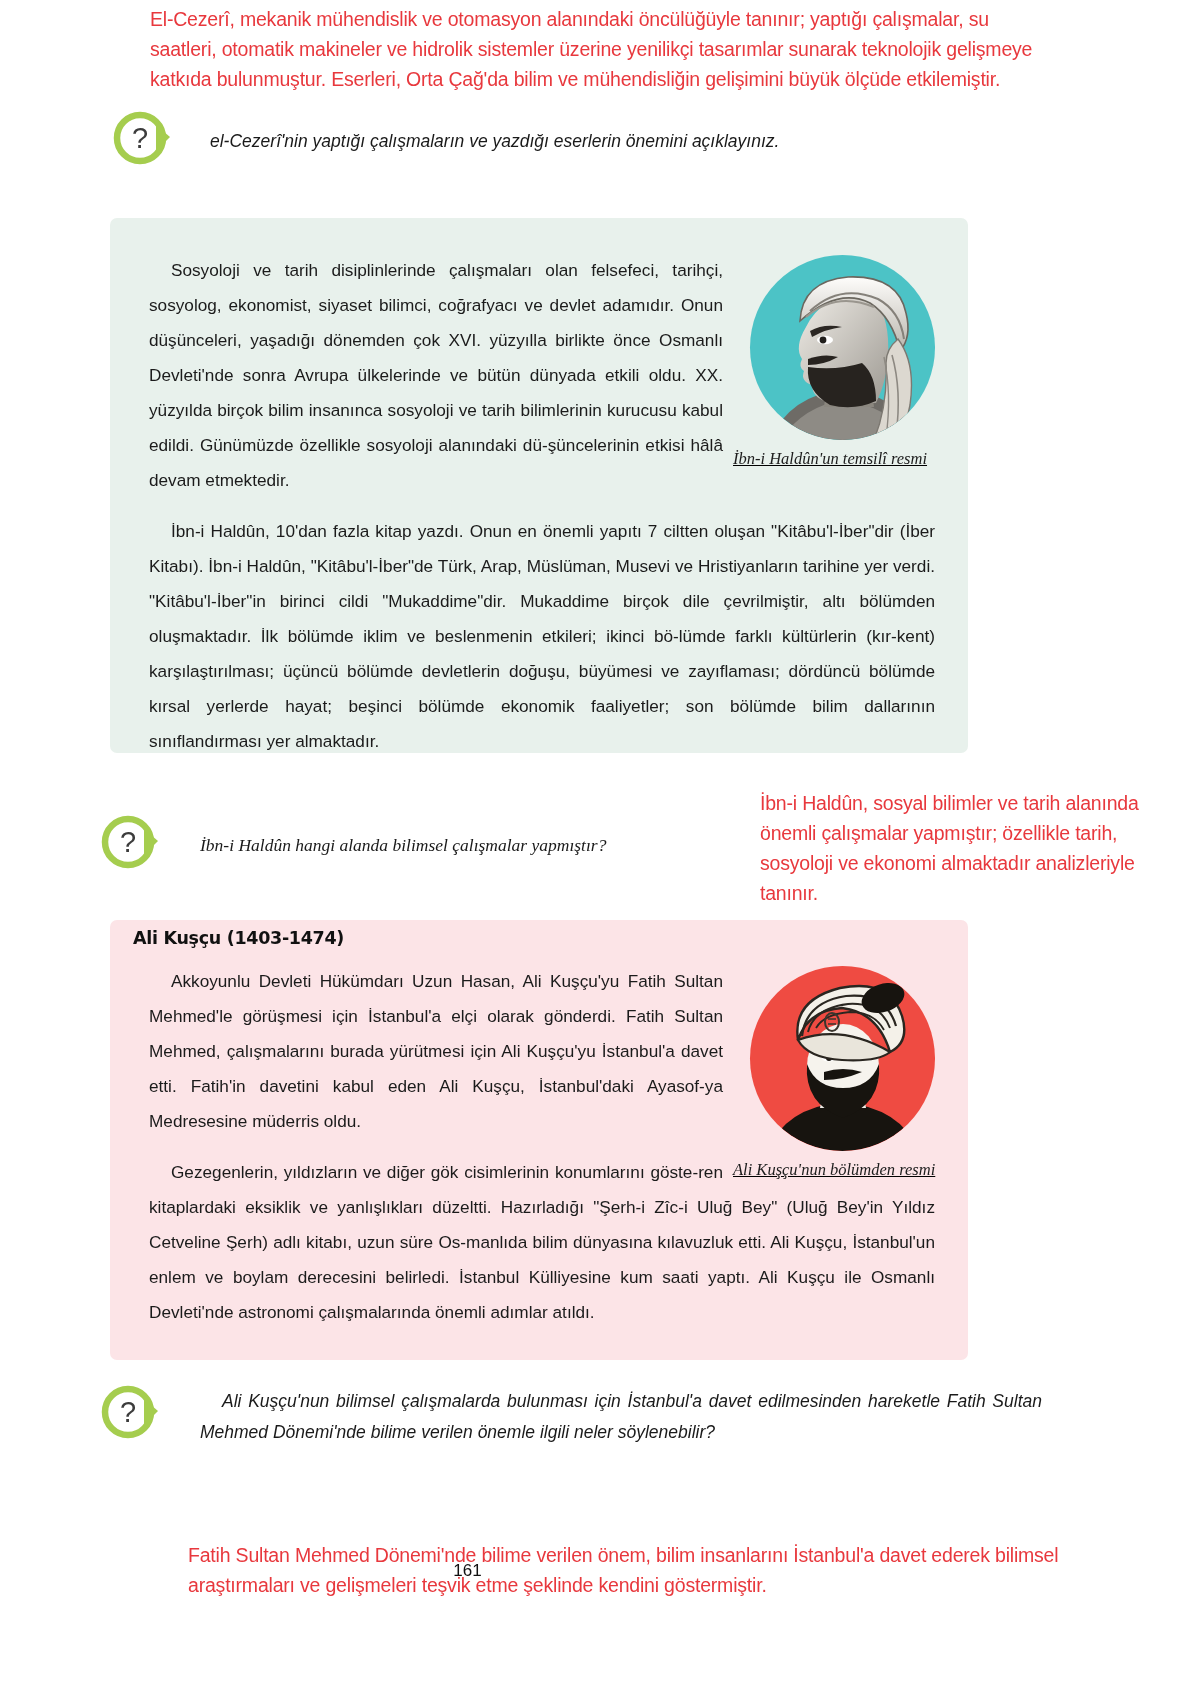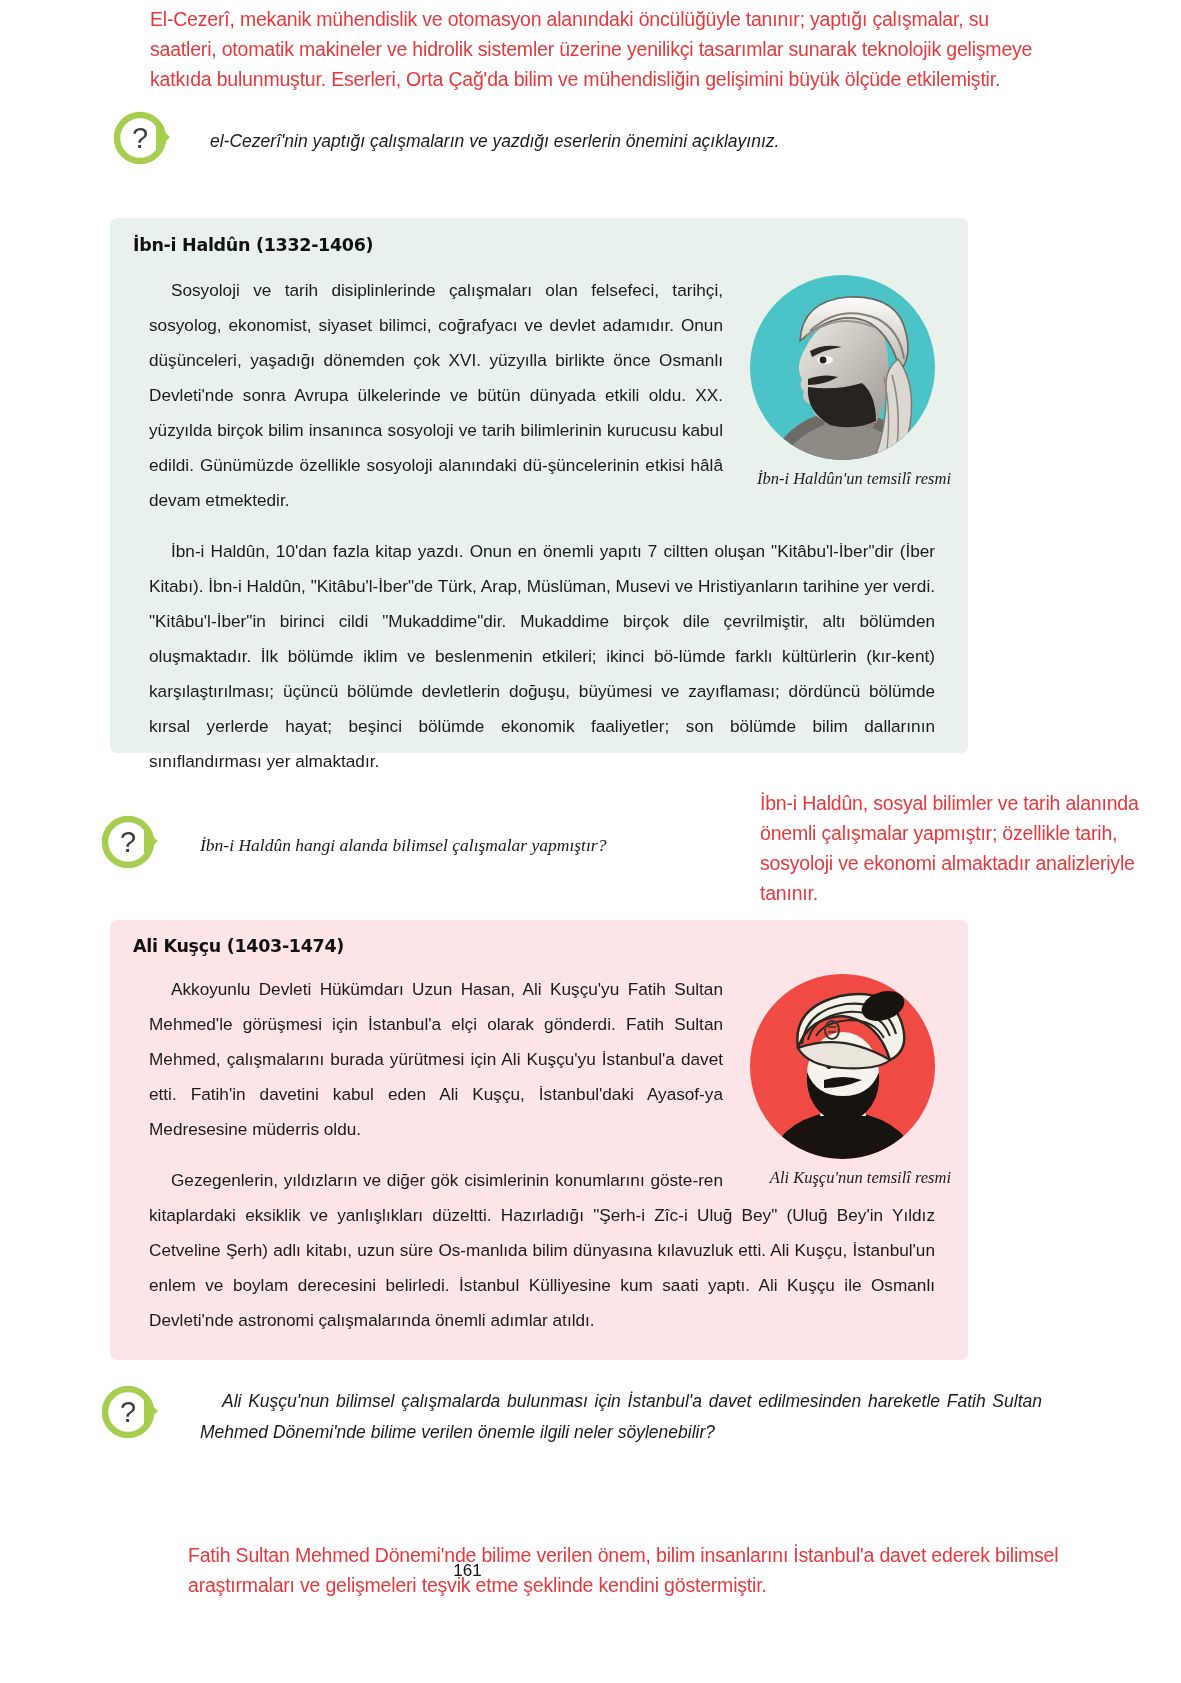--- a/index.html
+++ b/index.html
@@ -91,22 +91,23 @@
   .body-text p { margin: 16px; }
   .body-text p + p { margin-top: 0px; }
   .indent { text-indent: 22px; }
 
   
   .portrait-float {
     float: right;
     width: 218px;
     margin-left: 10px;
     margin-top: 2px;
-    text-align: right;
+    text-align: left;
     shape-outside: inset(0);
+    text-decoration: underline;
   }
   .portrait-circle {
     width: 185px;
     height: 185px;
     border-radius: 50%;
     margin: 0 auto;
     position: relative;
     overflow: hidden;
   }
   .portrait-circle.teal { background: #4cc3c6; }
@@ -166,21 +167,20 @@
         <text x="28" y="38" text-anchor="middle" font-family="Liberation Sans, sans-serif" font-size="29" fill="#3c3c3c">?</text>
       </svg>
     </div>
     <div class="q-text" style="padding-top:16px; padding-left:36px;">el-Cezerî'nin yaptığı çalışmaların ve yazdığı eserlerin önemini açıklayınız.</div>
   </div>
 
   <div class="box box-green" style="left:110px; top:218px; width:858px; height:535px;"></div>
 
   <div style="position:absolute; left:133px; top:235px; width:818px;">
 
-    <div class="box-title">İbn-i Haldûn (1332-1406)</div>
 
     <div style="margin-top:18px;">
       <div class="portrait-float">
         <div class="portrait-circle teal">
           <svg class="face-svg" viewBox="0 0 185 185">
             <defs>
               <clipPath id="clipIbn">
                   <circle cx="92.5" cy="92.5" r="92.5"></circle>
                 </clipPath>
               <linearGradient id="turbG" x1="0" y1="0" x2="0" y2="1">
@@ -245,21 +245,21 @@
     </div>
     <div class="q-text" style="padding-top:16px; padding-left:38px;font-family:Liberation Serif, serif;">İbn-i Haldûn hangi alanda bilimsel çalışmalar yapmıştır?</div>
   </div>
 
   <div class="side-answer answer-red">İbn-i Haldûn, sosyal bilimler ve tarih alanında önemli çalışmalar yapmıştır; özellikle tarih, sosyoloji ve ekonomi almaktadır analizleriyle tanınır.</div>
 
   <div class="box box-pink" style="left:110px; top:920px; width:858px; height:440px;"></div>
 
   <div style="position:absolute; left:133px; top:924px; width:818px;">
 
-    <div class="box-title" style="margin-top:12px;">Ali Kuşçu (1403-1474)</div>
+    <div class="box-title" style="margin-top:4px;">Ali Kuşçu (1403-1474)</div>
 
     <div style="margin-top:16px;">
       <div class="portrait-float">
         <div class="portrait-circle red">
           <svg class="face-svg" viewBox="0 0 185 185">
             <defs>
               <clipPath id="clipAli">
                   <circle cx="92.5" cy="92.5" r="92.5"></circle>
                 </clipPath>
             </defs>
@@ -294,21 +294,21 @@
                 <ellipse cx="133" cy="32" rx="22" ry="14" transform="rotate(-18 133 32)" fill="#17140f"></ellipse>
 
                 <ellipse cx="82" cy="56" rx="7" ry="9" fill="none" stroke="#3b362e" stroke-width="2"></ellipse>
                 <path d="M78 53 L86 53 M78 58 L86 58" stroke="#3b362e" stroke-width="1.6"></path>
               </g>
 
               <path d="M48 74 Q92 58 140 86 Q128 96 92 94 Q58 92 48 74 Z" fill="#e9e5db" stroke="#2a2620" stroke-width="2.2"></path>
             </g>
           </svg>
         </div>
-        <div class="caption">Ali Kuşçu'nun temsilî resmi</div>
+        <div class="caption">Ali Kuşçu'nun bölümden resmi</div>
       </div>
 
       <div class="body-text">
         <p class="indent">Akkoyunlu Devleti Hükümdarı Uzun Hasan, Ali Kuşçu'yu Fatih Sultan Mehmed'le görüşmesi için İstanbul'a elçi olarak gönderdi. Fatih Sultan Mehmed, çalışmalarını burada yürütmesi için Ali Kuşçu'yu İstanbul'a davet etti. Fatih'in davetini kabul eden Ali Kuşçu, İstanbul'daki Ayasof-ya Medresesine müderris oldu.</p>
         <p class="indent">Gezegenlerin, yıldızların ve diğer gök cisimlerinin konumlarını göste-ren kitaplardaki eksiklik ve yanlışlıkları düzeltti. Hazırladığı "Şerh-i Zîc-i Uluğ Bey" (Uluğ Bey'in Yıldız Cetveline Şerh) adlı kitabı, uzun süre Os-manlıda bilim dünyasına kılavuzluk etti. Ali Kuşçu, İstanbul'un enlem ve boylam derecesini belirledi. İstanbul Külliyesine kum saati yaptı. Ali Kuşçu ile Osmanlı Devleti'nde astronomi çalışmalarında önemli adımlar atıldı.</p>
       </div>
     </div>
   </div>
 
   <div class="q-row" style="left:100px; top:1384px; width:990px;">

